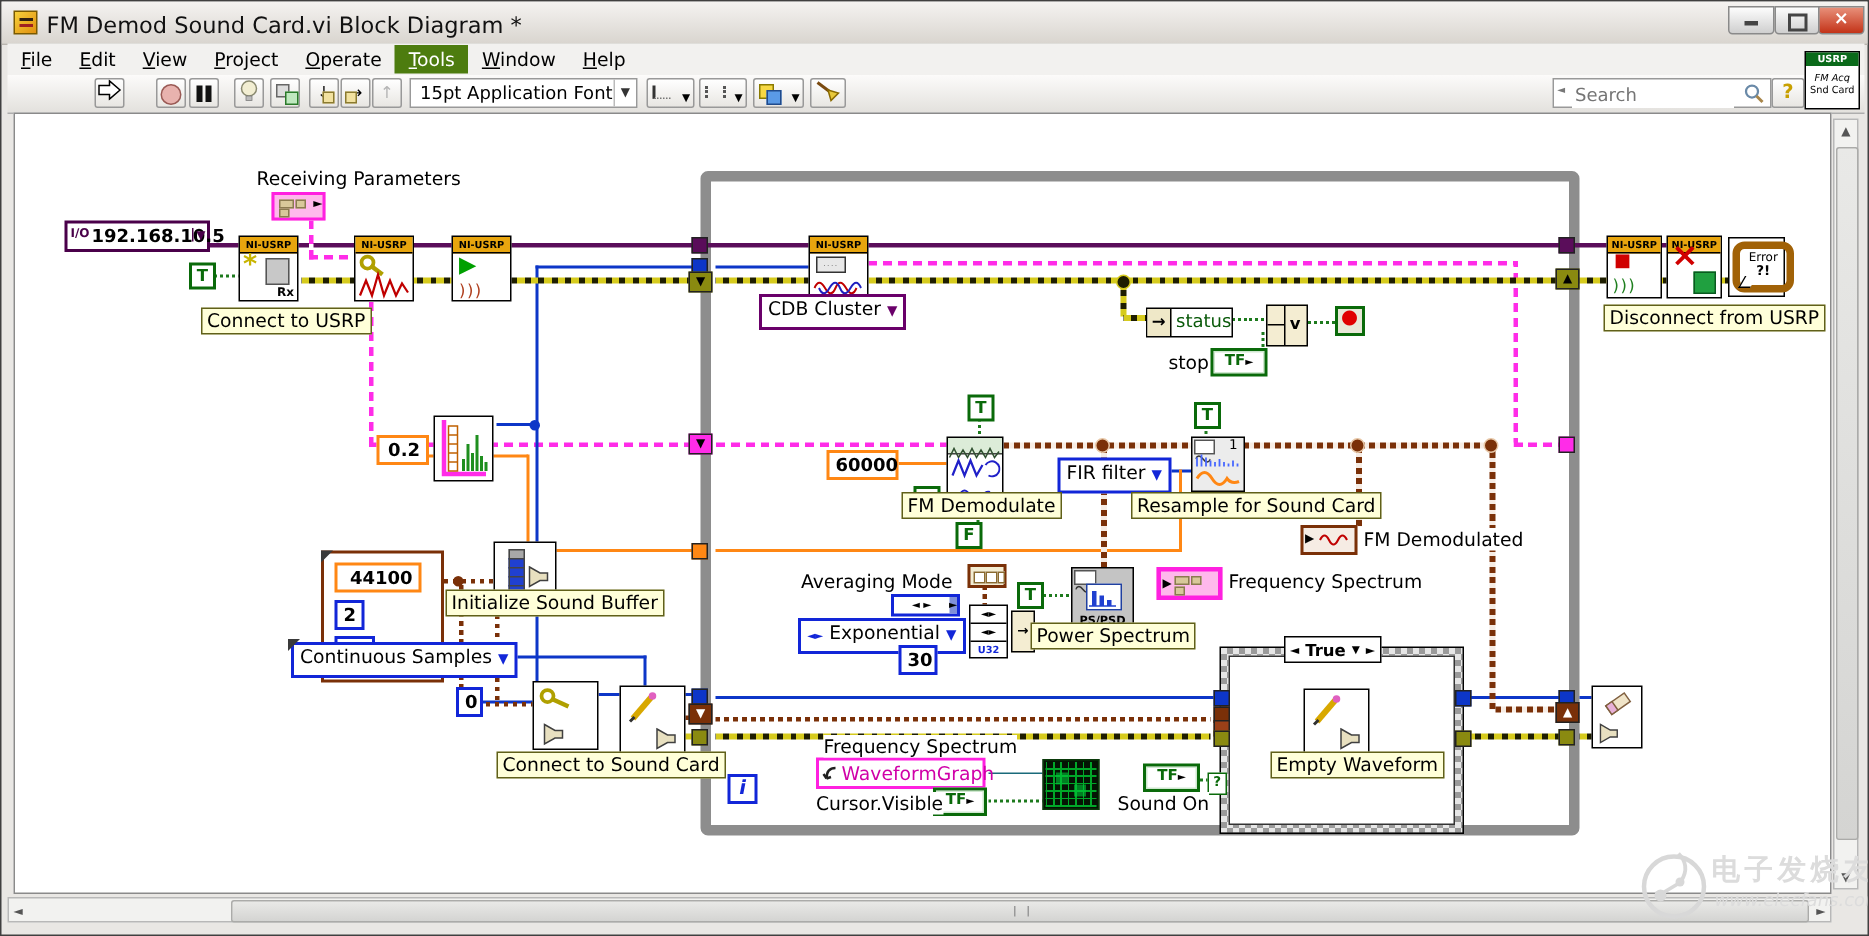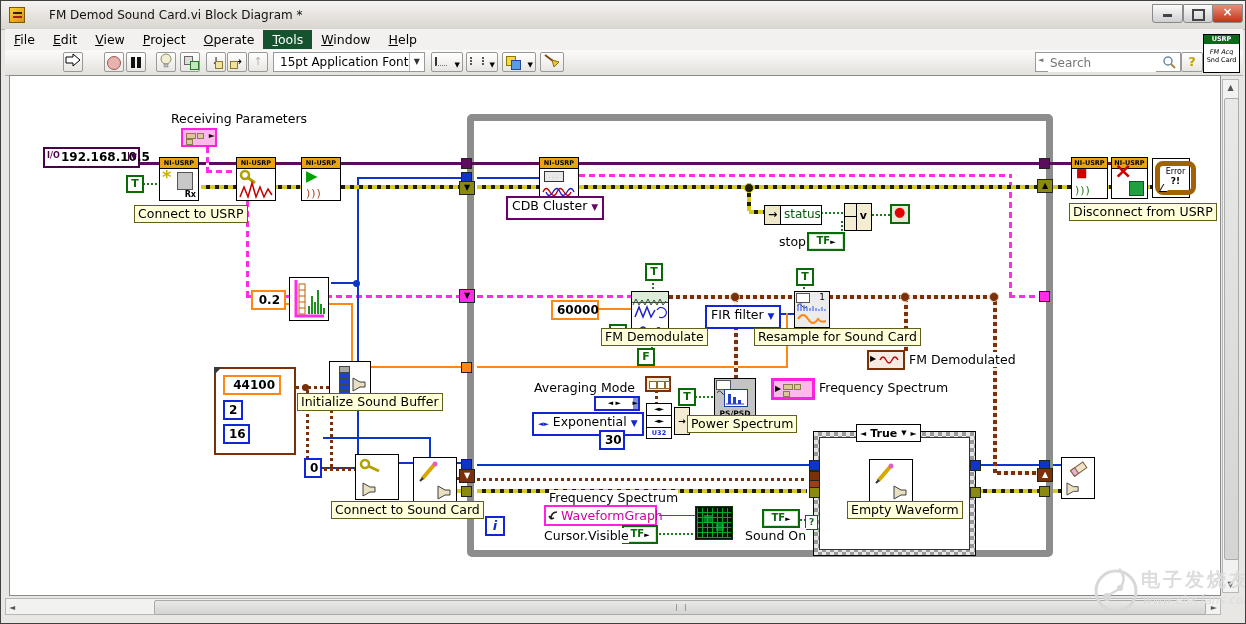--- a/index.html
+++ b/index.html
@@ -1,26 +1,26 @@
 <!DOCTYPE html>
 <html><head>
 <meta charset="utf-8">
 <style>
   html,body{margin:0;padding:0;font-family:"DejaVu Sans",sans-serif;}
   #win{position:relative;width:1246px;height:624px;background:#E9E7E4;border:1px solid #404040;box-sizing:border-box;overflow:hidden;}
   .abs{position:absolute;}
   
   #titlebar{position:absolute;left:0;top:0;width:1246px;height:28px;background:linear-gradient(#F5F3F1,#D9D5CF);border-bottom:1px solid #B9B5AF;}
-  #title{position:absolute;left:48px;top:7px;font-size:12px;color:#111;}
+  #title{position:absolute;left:30px;top:7px;font-size:15px;color:#111;}
   .winbtn{position:absolute;top:3px;height:17px;border:1px solid #8a8a8a;border-radius:0 0 3px 3px;background:linear-gradient(#fdfdfd,#cfcfcf);text-align:center;line-height:15px;font-size:10px;color:#333;}
   #menubar{position:absolute;left:4px;top:28px;width:1238px;height:21px;background:#F2F1EF;display:flex;align-items:center;border-bottom:1px solid #E0DEDA;}
   .mi{padding:2px 9px;font-size:12.5px;color:#000;}
   .mi span{display:inline-block;}
   .mi span::first-letter{text-decoration:underline;}
-  .mi.active{background:#14532d;color:#fff;}
+  .mi.active{background:#4d7c0f;color:#fff;}
   #toolbar{position:absolute;left:4px;top:49px;width:1238px;height:25px;background:linear-gradient(#FCFBFA,#E3E1DD);border-bottom:1px solid #ADADAD;}
   .tbtn{position:absolute;top:2px;width:20px;height:20px;border:1px solid #999;border-radius:2px;background:linear-gradient(#fff,#e8e6e2);box-sizing:border-box;text-align:center;line-height:17px;font-size:11px;}
   
   #diagram{position:absolute;left:8px;top:74px;width:1212px;height:521px;background:#fff;border:1px solid #8a8a8a;box-sizing:border-box;}
   .w{position:absolute;z-index:1;}
   .h-pur{height:3px;background:#5a0d5a}
   .h-blu{height:2px;background:#0d36c8}.v-blu{width:2px;background:#0d36c8}
   .h-org{height:2px;background:#ff8714}.v-org{width:2px;background:#ff8714}
   .h-err{height:4px;background:repeating-linear-gradient(90deg,#d6cb1e 0 5px,#1e1e00 5px 9px)}
   .v-err{width:4px;background:repeating-linear-gradient(0deg,#d6cb1e 0 5px,#1e1e00 5px 9px)}
@@ -332,20 +332,25 @@
     <div style="position:absolute;left:9px;top:4px;width:9px;height:5px;background:#A8A8A8;border:1px solid #444;"></div>
     <div style="position:absolute;left:9px;top:10px;width:9px;height:5px;background:#2040D0;border:1px solid #444;"></div>
     <div style="position:absolute;left:9px;top:16px;width:9px;height:5px;background:#2040D0;border:1px solid #444;"></div>
     <div style="position:absolute;left:9px;top:22px;width:9px;height:5px;background:#2040D0;border:1px solid #444;"></div>
     <div style="position:absolute;left:9px;top:28px;width:9px;height:5px;background:#2040D0;border:1px solid #444;"></div>
     <svg width="16" height="15" viewBox="0 0 16 15" style="position:absolute;right:2px;top:15px;">
         <path d="M1 1 L8 5 H13 v5 H8 L1 14 z" fill="#E8E0C0" stroke="#404040"></path>
       </svg>
   </div>
   <div class="lbl" style="left:296px;top:392px;">Initialize Sound Buffer</div>
+  <div class="ring" style="left:193px;top:427px;height:20px;">
+    <div class="sash" style="left:-4px;top:-4px;"></div>
+    <span>Continuous Samples</span>
+    <span class="car">▼</span>
+  </div>
   <div class="num bnum" style="left:303px;top:457px;width:18px;height:20px;">0</div>
   <div class="nico" style="left:354px;top:453px;width:44px;height:46px;">
     <svg width="24" height="18" viewBox="0 0 24 18" style="position:absolute;left:3px;top:3px;">
         <circle cx="6" cy="6" r="4" fill="none" stroke="#B0A000" stroke-width="2.5"></circle>
         <line x1="9" y1="8" x2="20" y2="13" stroke="#B0A000" stroke-width="3"></line>
       </svg>
     <svg width="16" height="15" viewBox="0 0 16 15" style="position:absolute;left:6px;bottom:2px;">
         <path d="M1 1 L8 5 H13 v5 H8 L1 14 z" fill="#E8E0C0" stroke="#404040"></path>
       </svg>
   </div>

